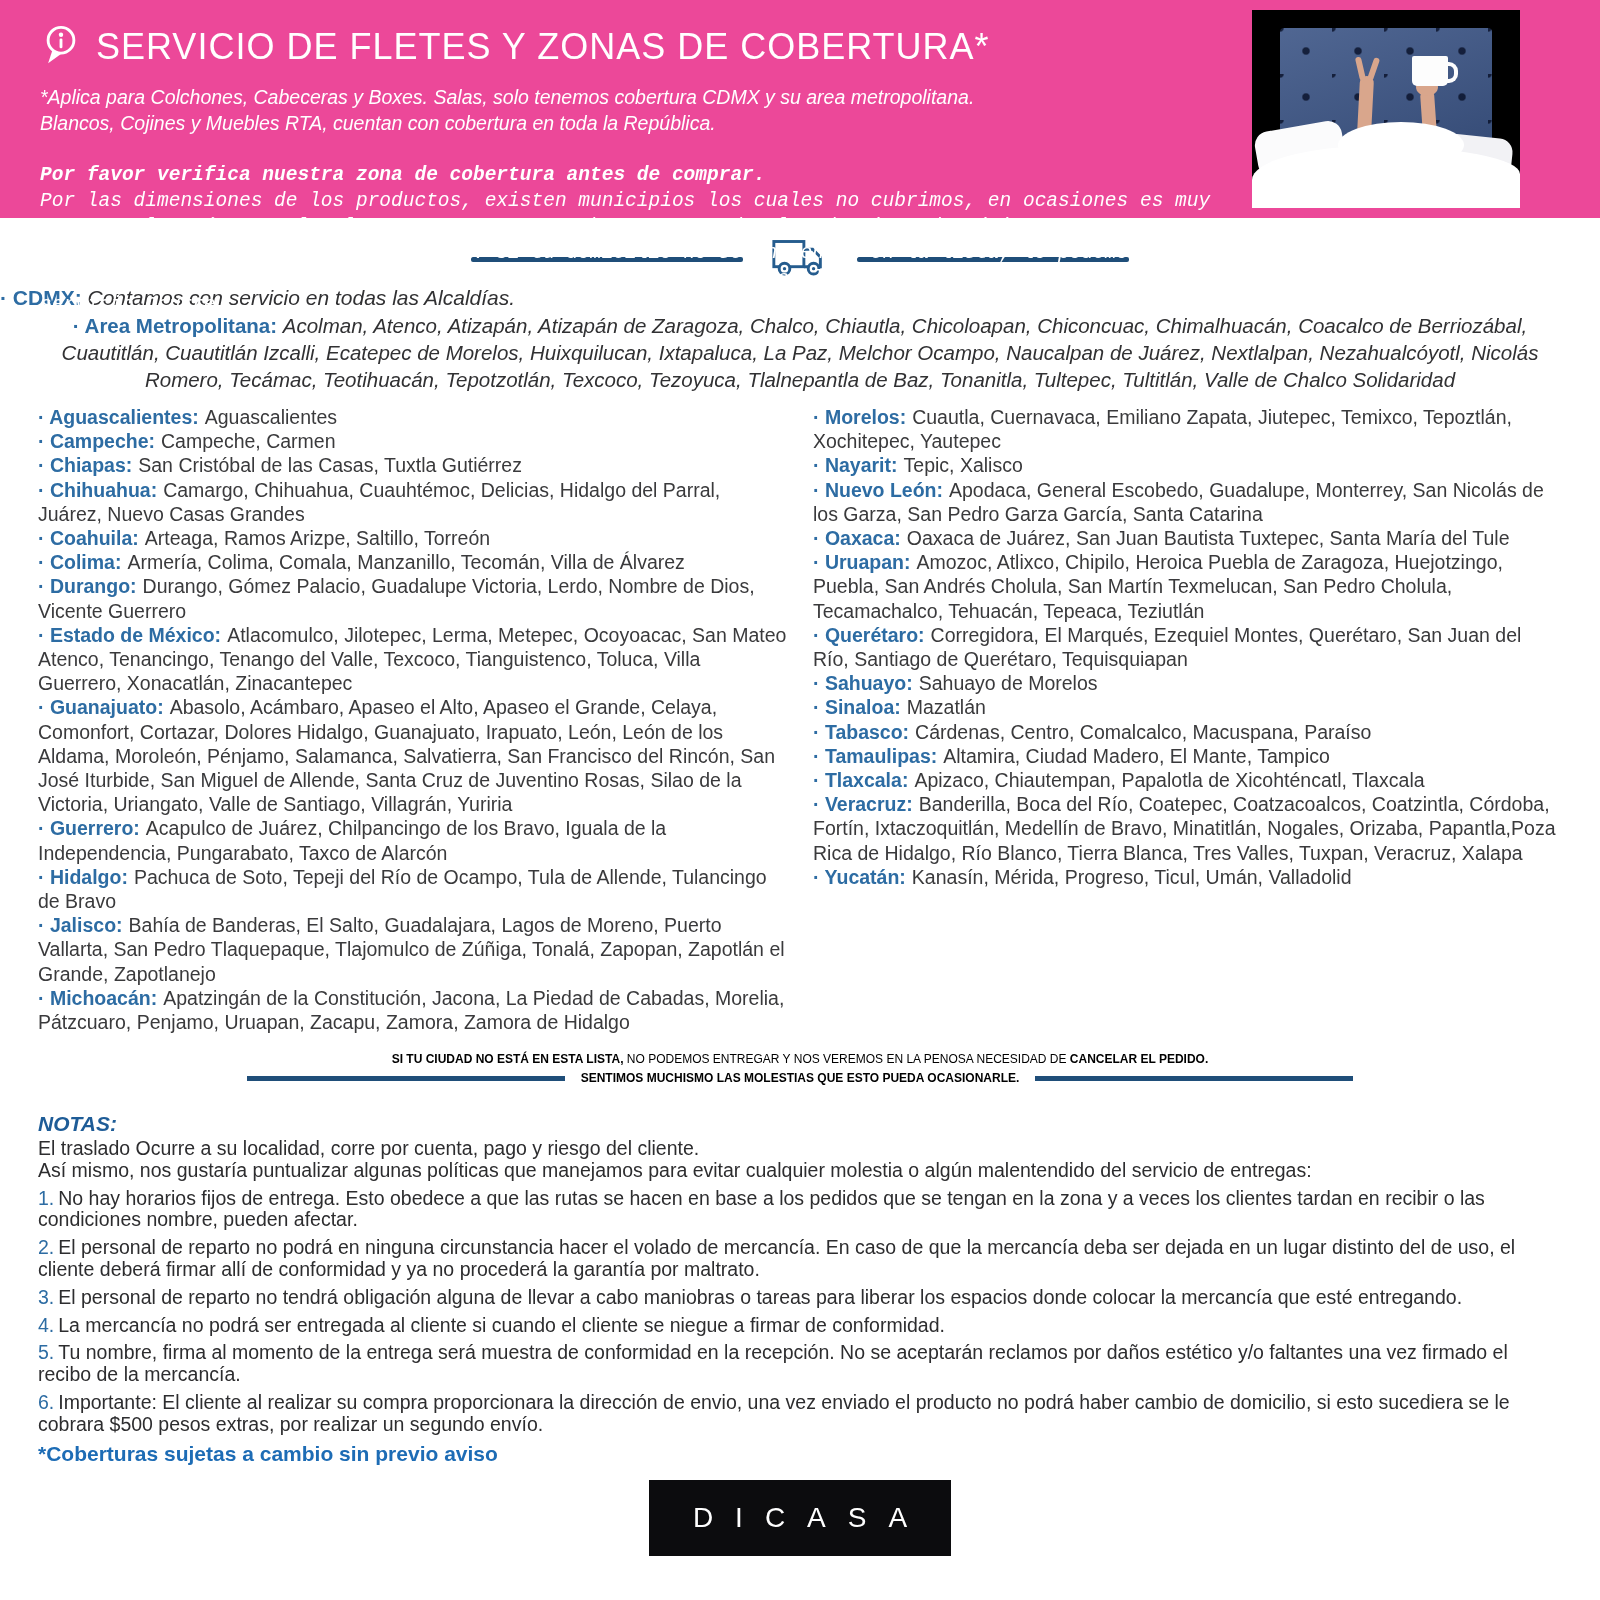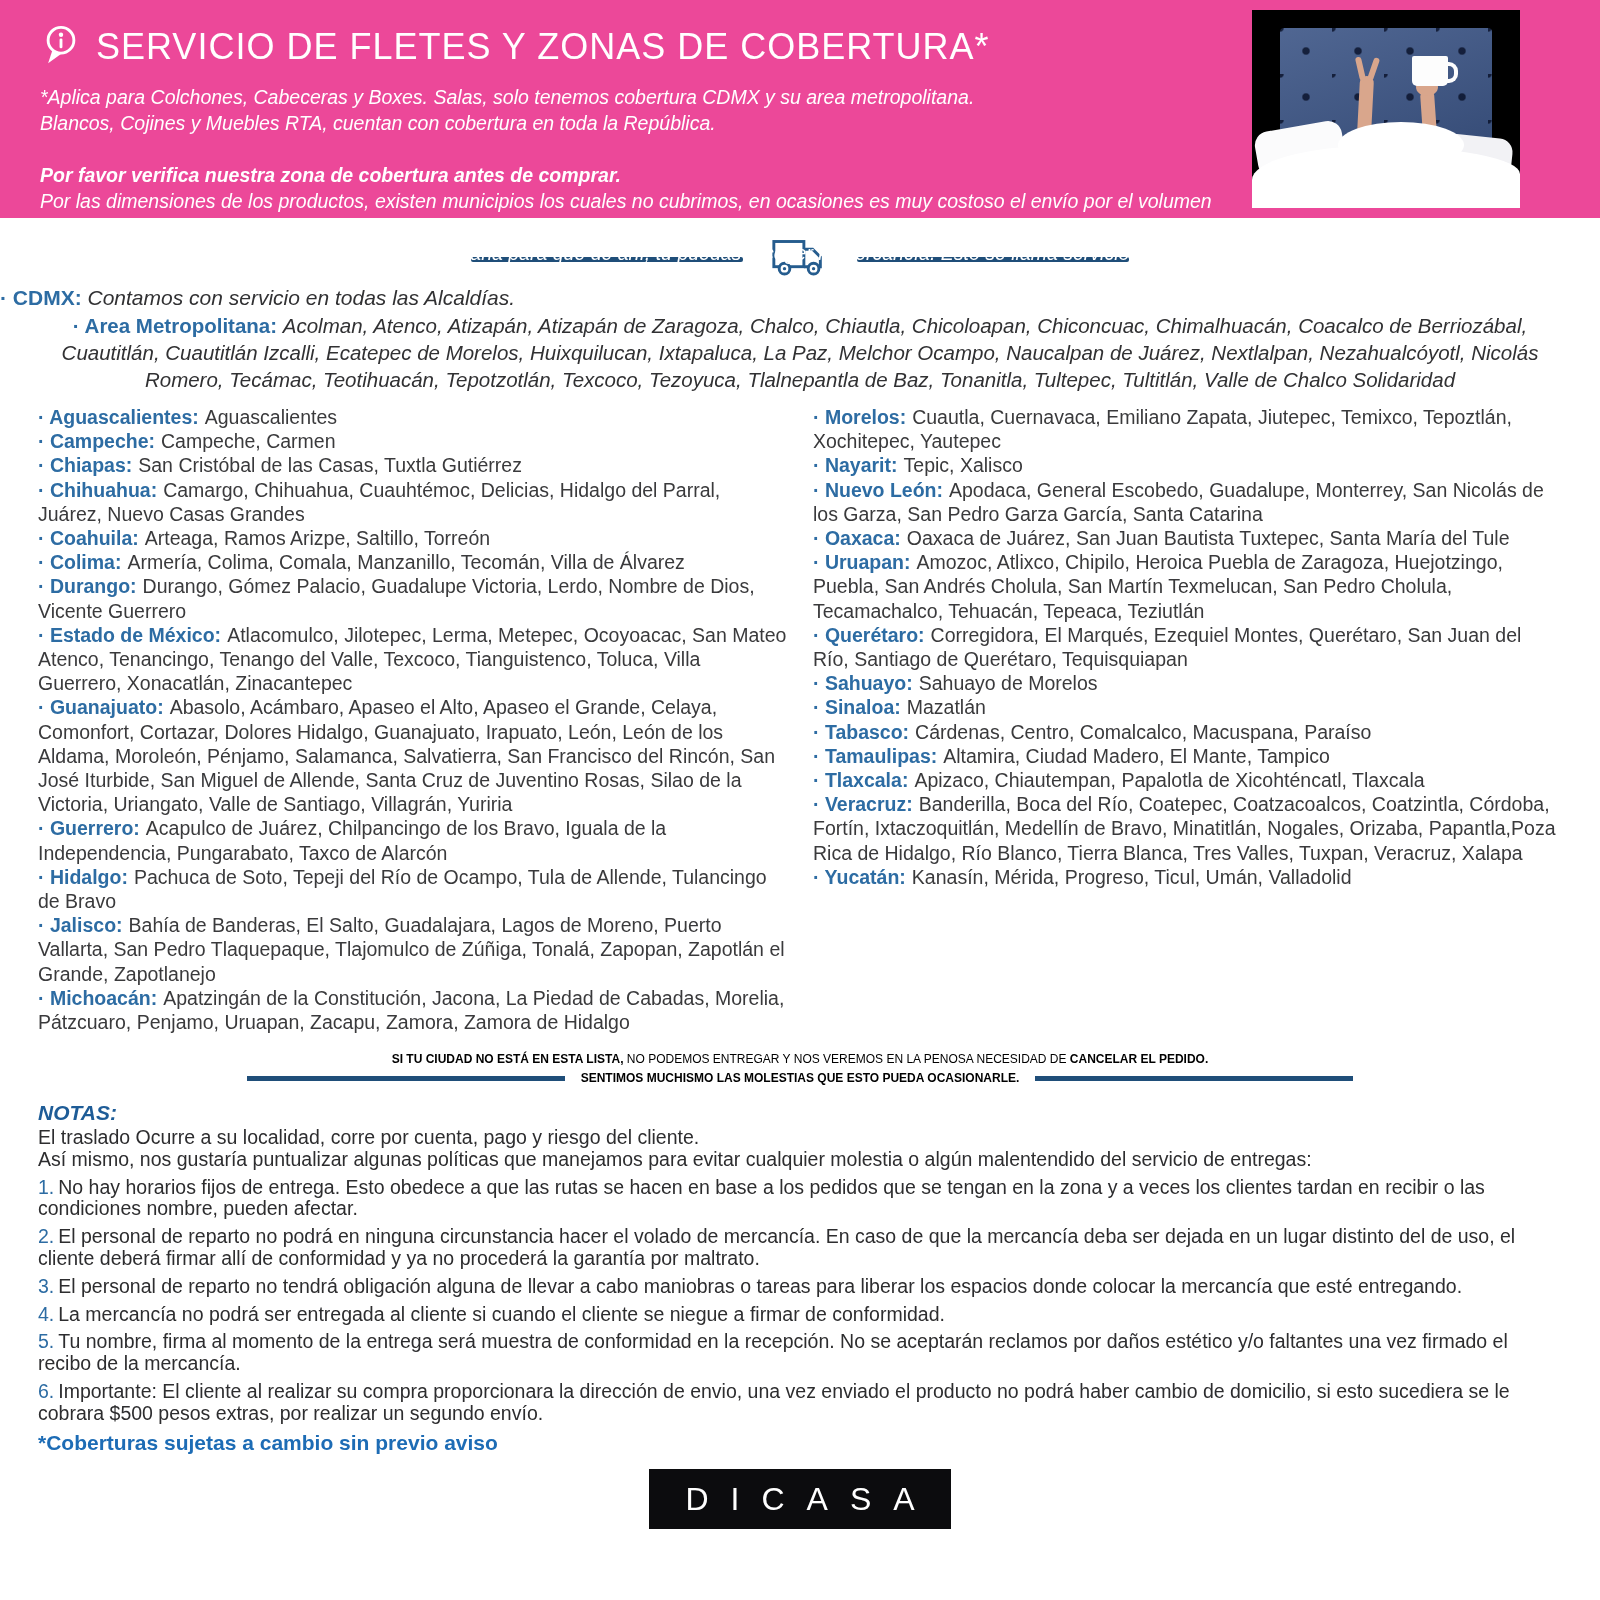--- a/index.html
+++ b/index.html
@@ -13,21 +13,21 @@
 
   
   .hdr {
     position:relative; background:#ec4899; height:218px;
     padding:22px 380px 0 40px; color:#fff;
   }
   .hdr-title-row { display:flex; align-items:center; gap:14px; }
   .hdr-title { font-size:36px; font-weight:400; letter-spacing:1px; margin:0; color:#fff; }
   .hdr p { margin:0; font-style:italic; font-size:19.5px; line-height:26px; color:#fff; }
   .hdr .sub { margin-top:12px; }
-  .hdr .note-block { margin-top:26px; }
+  .hdr .note-block { margin-top:26px;font-family:Liberation Mono, monospace; }
   .hdr .bold { font-weight:bold; }
 
   
   .photo { position:absolute; top:10px; right:80px; width:268px; height:198px; background:#000; overflow:hidden; }
   .headboard {
     position:absolute; left:28px; right:28px; top:18px; height:128px;
     background-color:#3c5586; border-radius:4px;
     background-image:
       radial-gradient(circle at 0 0, rgba(8,16,40,.8) 3px, transparent 4.5px),
       radial-gradient(circle at 26px 23px, rgba(8,16,40,.8) 3px, transparent 4.5px),
@@ -63,33 +63,33 @@
   .state-label { font-weight:bold; color:#2d6ca3; margin-right:6px; }
   .state-cities { color:#3a3a3c; }
 
   
   .warning { text-align:center; margin-top:18px; color:#000000; font-size:12px; }
   .warning .w-bold { font-weight:bold; }
   .warning-row2 { display:flex; align-items:center; justify-content:center; gap:16px; margin-top:5px; font-weight:600; }
   .rule2 { width:318px; height:5px; background:#1f4e79; }
 
   
-  .notes { padding:0 38px; margin-top:17px; color:#2d2d2f; font-size:19.5px; line-height:21.8px; }
+  .notes { padding:0 38px; margin-top:28px; color:#2d2d2f; font-size:19.5px; line-height:21.8px; }
   .notes-heading { color:#1e5c97; font-style:italic; font-weight:bold; font-size:21px; margin:0 0 3px; }
   .notes-intro { margin:0; }
   .note-item { margin-top:6px; }
   .note-num { color:#2d6ca3; margin-right:4px; }
   .notes-footer { color:#1d6cb5; font-weight:bold; font-size:21px; margin-top:7px; }
 
   
   .logo-wrap { display:flex; justify-content:center; margin-top:16px; }
   .logo-box {
-    background:#0c0c0e; color:#fff; width:302px; height:60px;
+    background:#0c0c0e; color:#fff; width:302px; height:76px;
     display:flex; align-items:center; justify-content:center;
-    font-size:32px; letter-spacing:22px; text-indent:22px; font-weight:400;
+    font-size:28px; letter-spacing:22px; text-indent:22px; font-weight:400;
   }
 </style>
 </head>
 <body>
 
 <div class="hdr">
   <div class="hdr-title-row">
     <span>
       <svg width="42" height="46" viewBox="0 0 44 48">
         <circle cx="22" cy="19" r="13.5" fill="none" stroke="#ffffff" stroke-width="3"></circle>

